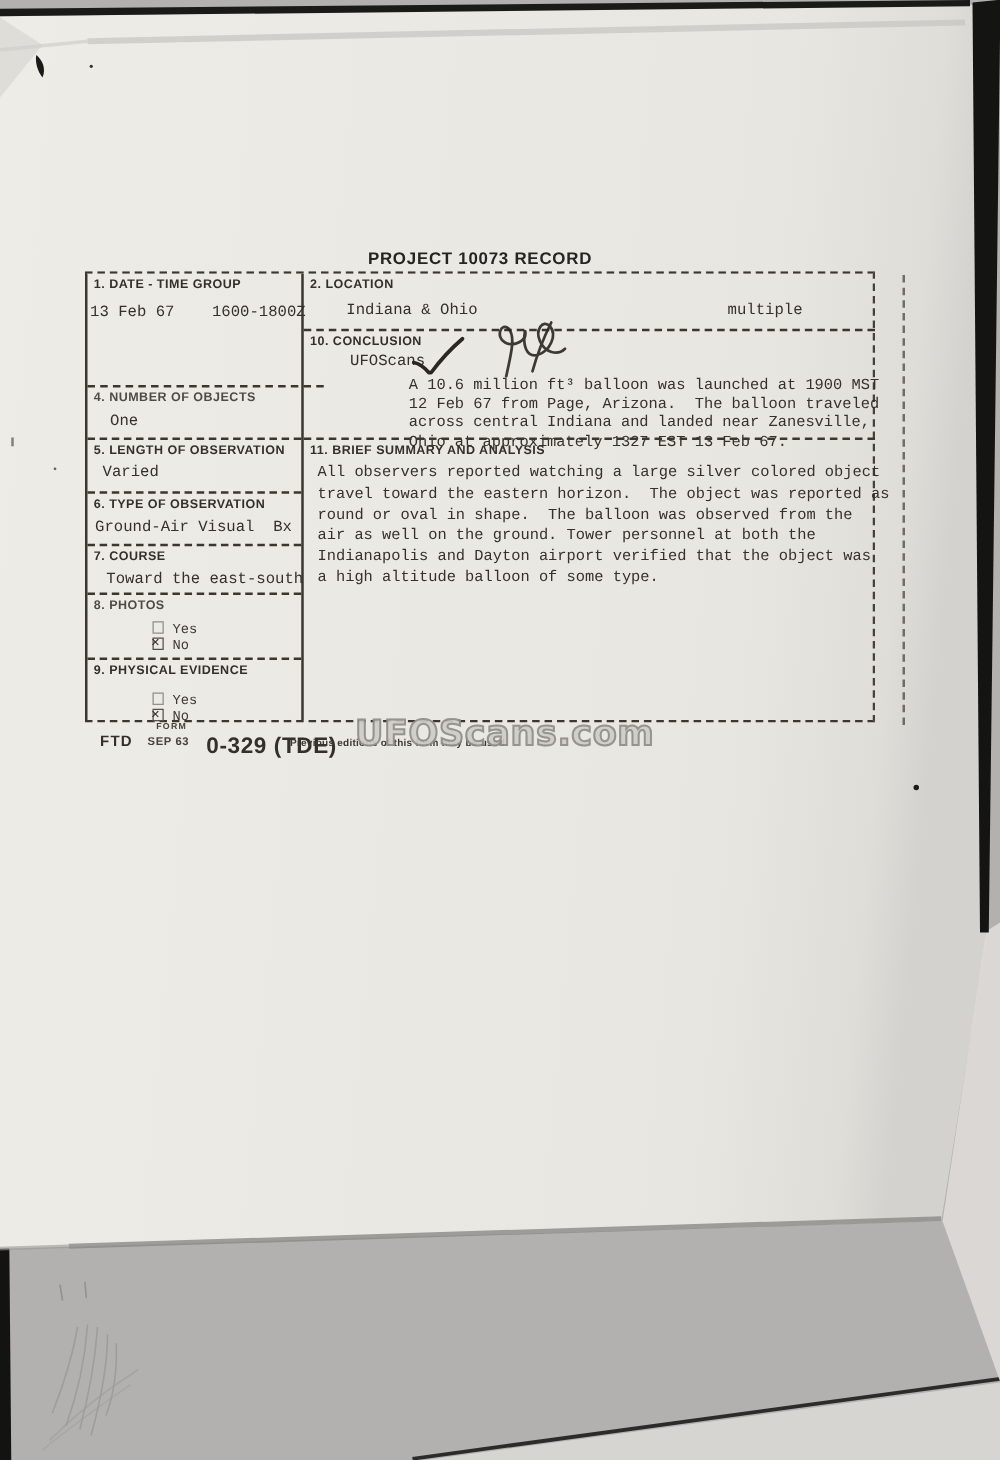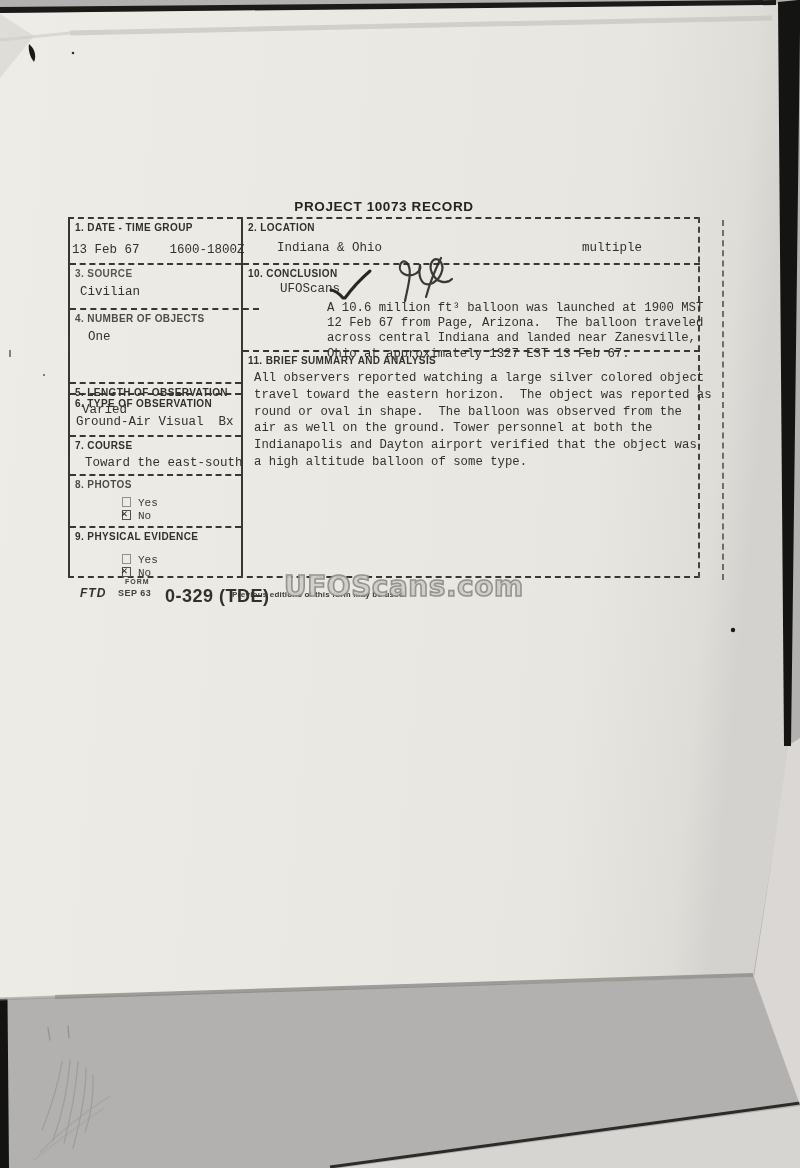--- a/index.html
+++ b/index.html
@@ -56,21 +56,21 @@
   }
   .cb{
     display:inline-block;width:7px;height:8px;border:1px solid #55514a;
     margin-right:7px;position:relative;top:1px;
   }
   .cb.faint{opacity:.6;}
   .cb.x::after{
     content:"\2715";position:absolute;left:-2px;top:-4px;
     font-size:11px;font-weight:bold;color:#2e2b26;
   }
-  .footer-agency{position:absolute;left:80px;top:586px;font-size:12px;font-weight:bold;color:#33302b;letter-spacing:1px;font-style:italic;}
+  .footer-agency{position:absolute;left:80px;top:586px;font-size:12px;font-weight:bold;color:#33302b;letter-spacing:1px;}
   .footer-formword{position:absolute;left:125px;top:578px;font-size:7px;font-weight:bold;color:#45423c;letter-spacing:1px;}
   .footer-formdate{position:absolute;left:118px;top:588px;font-size:9px;font-weight:bold;color:#45423c;letter-spacing:.5px;}
   .footer-number{position:absolute;left:165px;top:586px;font-size:18px;font-weight:bold;color:#33302b;letter-spacing:.5px;}
   .footer-note{position:absolute;left:232px;top:590px;font-size:8px;font-weight:bold;color:#3c3933;letter-spacing:.2px;}
   .watermark{
     position:absolute;left:284px;top:570px;z-index:4;
     font-size:28px;font-weight:bold;letter-spacing:.5px;
     font-family:"DejaVu Sans","Liberation Sans",sans-serif;
     color:#cfcdc8;
     -webkit-text-stroke:1.6px #8f8d88;
@@ -108,29 +108,25 @@
 <div id="content">
   <div class="title">PROJECT 10073 RECORD</div>
 
   <div class="table">
     <div class="divider"></div>
 
     <div class="cell" style="left:0;top:0;width:171px;height:44px;">
       <div class="lbl">1. DATE - TIME GROUP</div>
       <div class="val" style="left:2px;top:24px;">13 Feb 67    1600-1800Z</div>
     </div>
-    <div class="cell hr" style="left:0;top:44px;width:171px;height:45px;">
-      <div class="lbl" style="opacity:.8">3. SOURCE</div>
-      <div class="val" style="left:10px;top:20px;">Civilian</div>
-    </div>
     <div class="cell hr" style="left:0;top:89px;width:189px;height:42px;">
       <div class="lbl" style="opacity:.85">4. NUMBER OF OBJECTS</div>
       <div class="val" style="left:18px;top:20px;">One</div>
     </div>
-    <div class="cell hr" style="left:0;top:131px;width:171px;height:43px;margin-top:32px;">
+    <div class="cell hr" style="left:0;top:131px;width:171px;height:43px;">
       <div class="lbl">5. LENGTH OF OBSERVATION</div>
       <div class="val" style="left:12px;top:19px;">Varied</div>
     </div>
     <div class="cell hr" style="left:0;top:174px;width:171px;height:42px;">
       <div class="lbl">6. TYPE OF OBSERVATION</div>
       <div class="val" style="left:6px;top:20px;">Ground-Air Visual  Bx</div>
     </div>
     <div class="cell hr" style="left:0;top:216px;width:171px;height:39px;">
       <div class="lbl">7. COURSE</div>
       <div class="val" style="left:15px;top:19px;">Toward the east-south</div>

